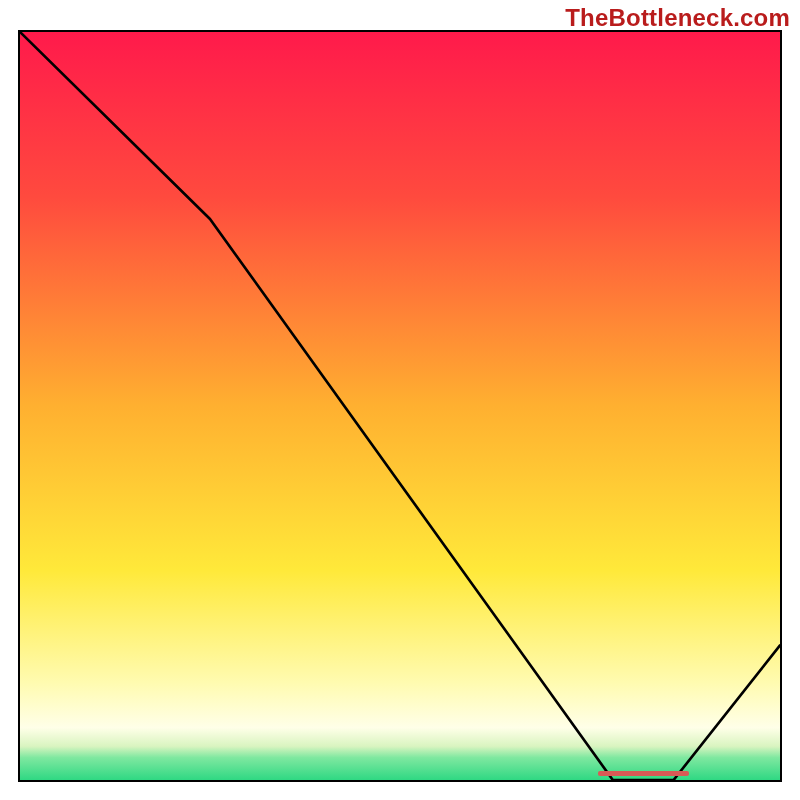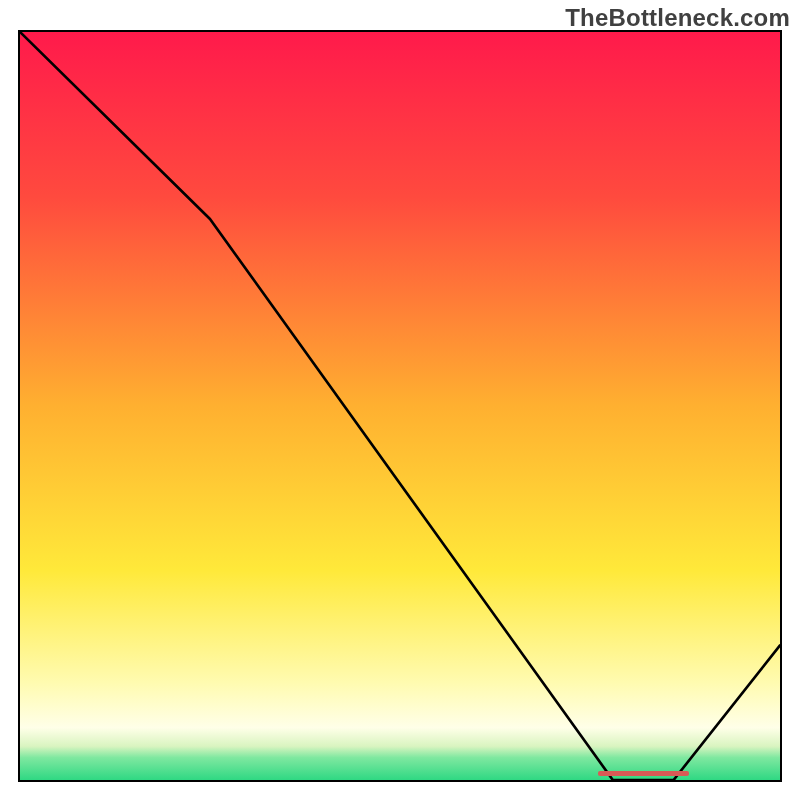--- a/index.html
+++ b/index.html
@@ -15,21 +15,21 @@
     position: relative;
     width: 800px;
     height: 800px;
   }
   .watermark {
     position: absolute;
     top: 4px;
     right: 10px;
     font-size: 24px;
     font-weight: 600;
-    color: #404040;
+    color: #b91c1c;
     letter-spacing: 0.2px;
     user-select: none;
   }
   .plot {
     position: absolute;
     left: 18px;
     top: 30px;
     width: 764px;
     height: 752px;
     border: 2px solid #000;

